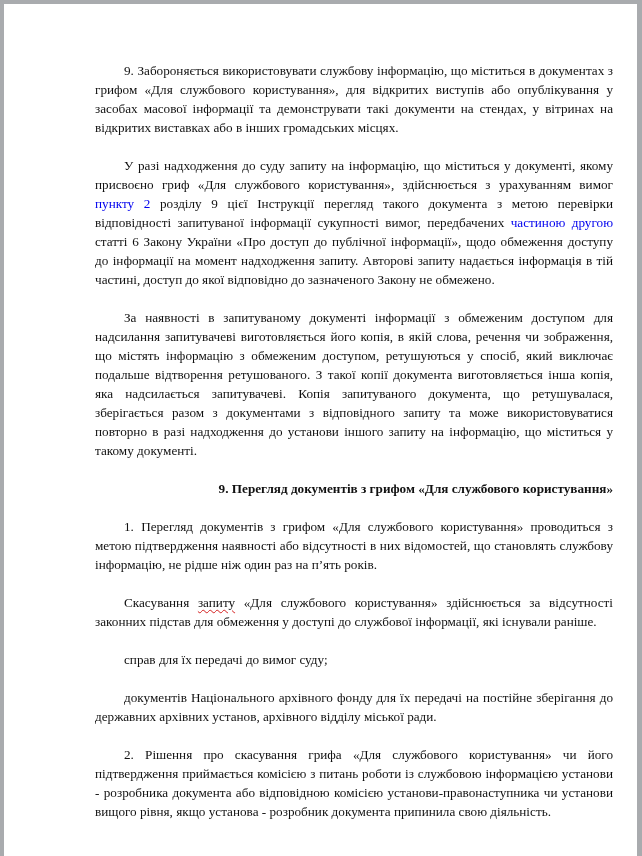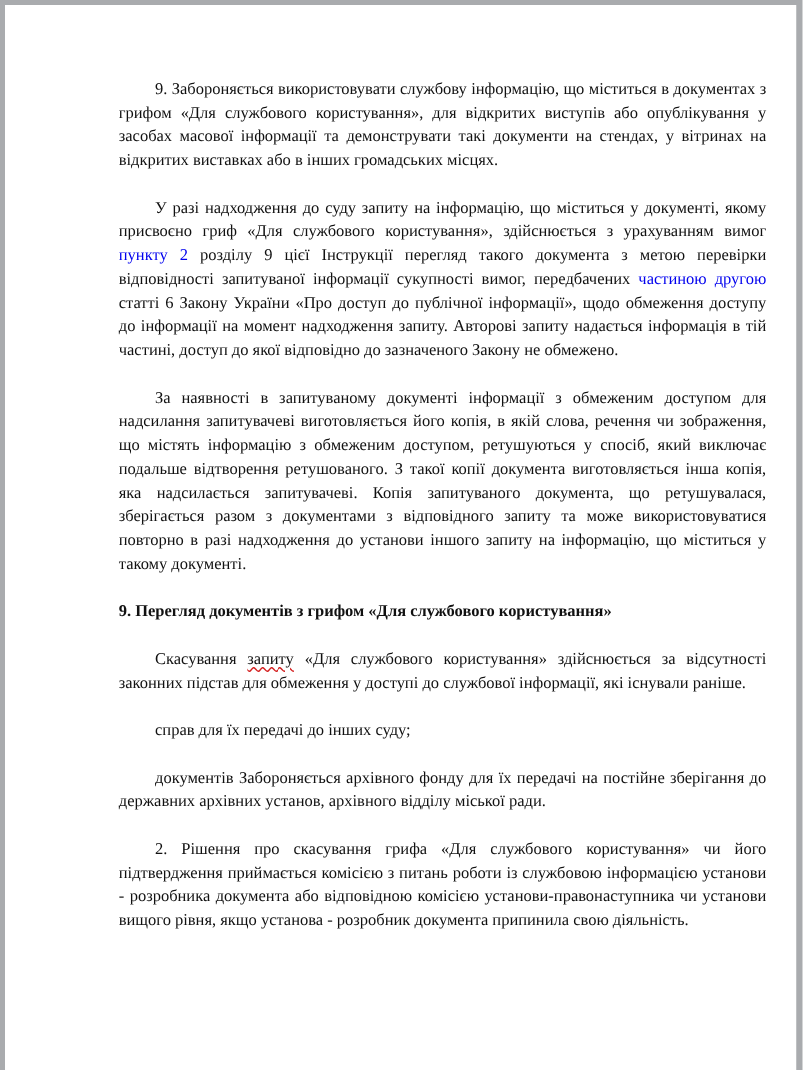--- a/index.html
+++ b/index.html
@@ -16,21 +16,21 @@
   .content {
     position: absolute; left: 91px; top: 57px; width: 518px;
     font-size: 13.2px; line-height: 19px; color: #111;
   }
   .content p {
     margin: 0 0 19px 0;
     text-align: justify;
     text-indent: 29px;
   }
   .content p.heading {
-    text-align: left; text-indent: 0; font-weight: bold;
+    text-align: right; text-indent: 0; font-weight: bold;
   }
   .link { color: #0000ee; cursor: pointer; }
   .spell {
     text-decoration: underline wavy #d42020;
     text-decoration-thickness: 1px;
     text-underline-offset: 2px;
   }
 </style>
 </head>
 <body>
@@ -39,24 +39,25 @@
   <div class="content">
 
     <p>9. Забороняється використовувати службову інформацію, що міститься в документах з грифом «Для службового користування», для відкритих виступів або опублікування у засобах масової інформації та демонструвати такі документи на стендах, у вітринах на відкритих виставках або в інших громадських місцях.</p>
 
     <p><span>У разі надходження до суду запиту на інформацію, що міститься у документі, якому присвоєно гриф «Для службового користування», здійснюється з урахуванням вимог </span><span class="link">пункту 2</span><span> розділу 9 цієї Інструкції перегляд такого документа з метою перевірки відповідності запитуваної інформації сукупності вимог, передбачених </span><span class="link">частиною другою</span><span> статті 6 Закону України «Про доступ до публічної інформації», щодо обмеження доступу до інформації на момент надходження запиту. Авторові запиту надається інформація в тій частині, доступ до якої відповідно до зазначеного Закону не обмежено.</span></p>
 
     <p>За наявності в запитуваному документі інформації з обмеженим доступом для надсилання запитувачеві виготовляється його копія, в якій слова, речення чи зображення, що містять інформацію з обмеженим доступом, ретушуються у спосіб, який виключає подальше відтворення ретушованого. З такої копії документа виготовляється інша копія, яка надсилається запитувачеві. Копія запитуваного документа, що ретушувалася, зберігається разом з документами з відповідного запиту та може використовуватися повторно в разі надходження до установи іншого запиту на інформацію, що міститься у такому документі.</p>
 
     <p class="heading">9. Перегляд документів з грифом «Для службового користування»</p>
 
+    <p>1. Перегляд документів з грифом «Для службового користування» проводиться з метою підтвердження наявності або відсутності в них відомостей, що становлять службову інформацію, не рідше ніж один раз на п’ять років.</p>
 
     <p><span>Скасування </span><span class="spell">запиту</span><span> «Для службового користування» здійснюється за відсутності законних підстав для обмеження у доступі до службової інформації, які існували раніше.</span></p>
 
 
-    <p>справ для їх передачі до інших суду;</p>
+    <p>справ для їх передачі до вимог суду;</p>
 
-    <p>документів Забороняється архівного фонду для їх передачі на постійне зберігання до державних архівних установ, архівного відділу міської ради.</p>
+    <p>документів Національного архівного фонду для їх передачі на постійне зберігання до державних архівних установ, архівного відділу міської ради.</p>
 
     <p>2. Рішення про скасування грифа «Для службового користування» чи його підтвердження приймається комісією з питань роботи із службовою інформацією установи - розробника документа або відповідною комісією установи-правонаступника чи установи вищого рівня, якщо установа - розробник документа припинила свою діяльність.</p>
 
   </div>
 </div>
 
 </body></html>

